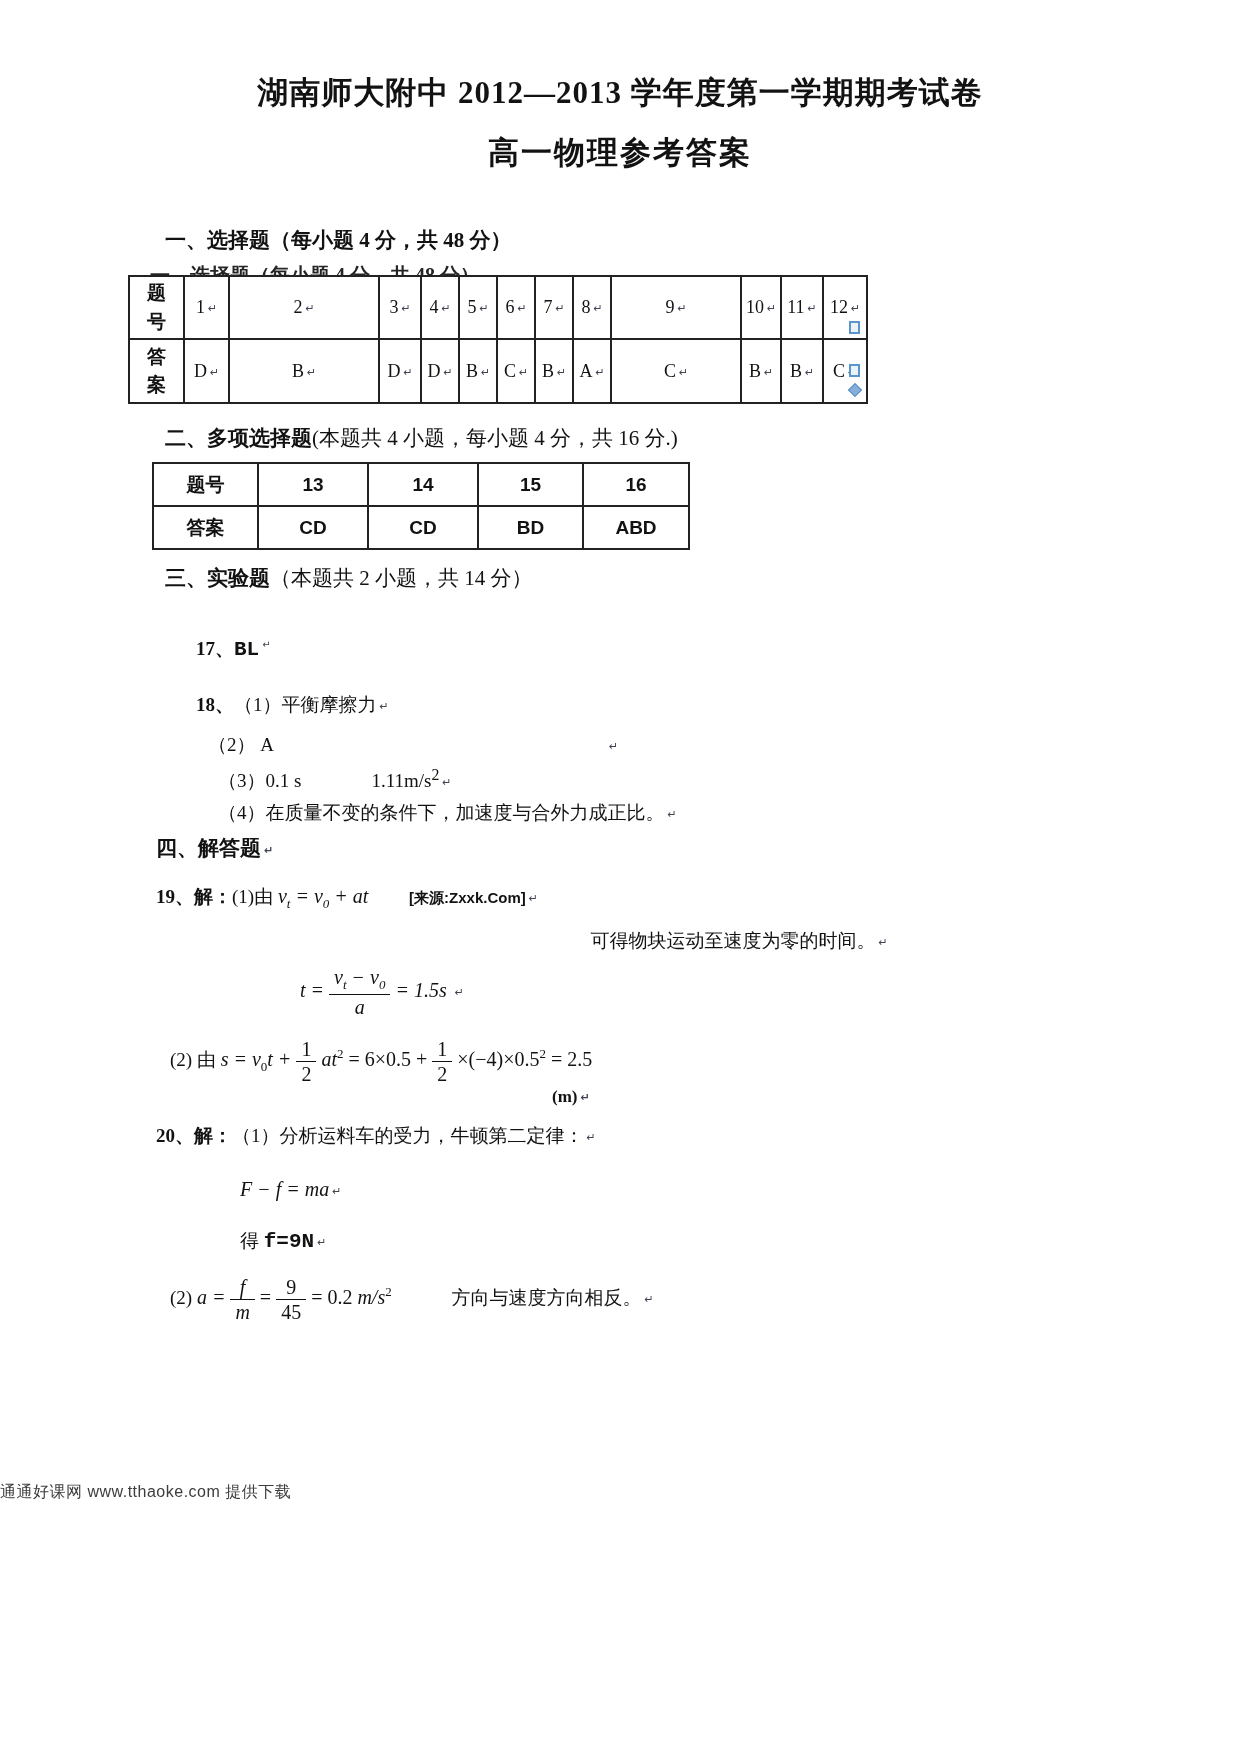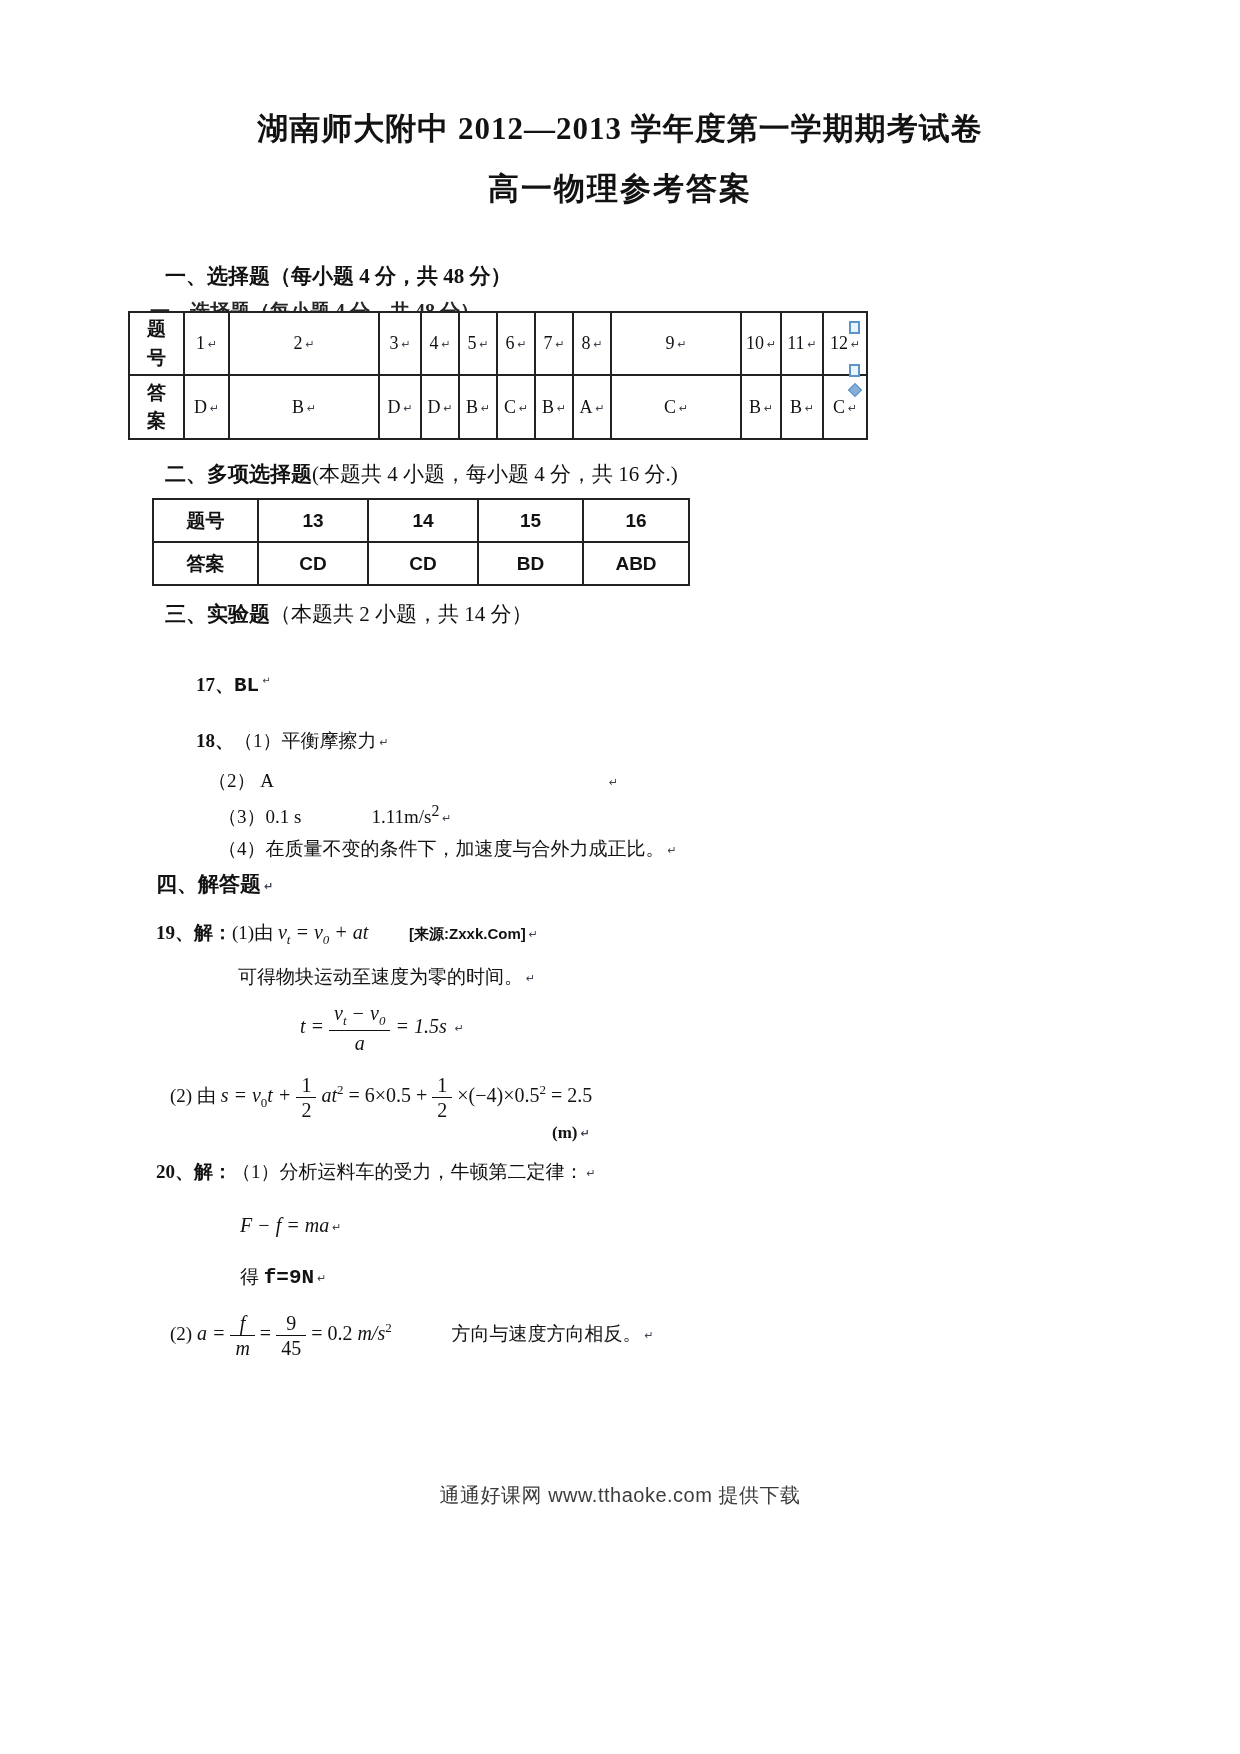--- a/index.html
+++ b/index.html
@@ -1,21 +1,21 @@
 <!DOCTYPE html>
 <html><head>
 <meta charset="utf-8">
 <style>
   * { box-sizing: border-box; }
   body { margin:0; background:#ffffff; }
   .page {
     position:relative; width:1240px; height:1754px; background:#fff;
     font-family:"Liberation Serif","DejaVu Serif",serif; color:#121212; overflow:hidden;
   }
-  .title { padding-top:108px; text-align:center; font-size:31px; font-weight:bold; letter-spacing:1px; }
+  .title { padding-top:72px; text-align:center; font-size:31px; font-weight:bold; letter-spacing:1px; }
   .subtitle { margin-top:18px; text-align:center; font-size:31px; font-weight:bold; letter-spacing:2px; }
 
   .h1 { margin:52px 0 0 165px; font-size:21px; font-weight:bold; }
   .h2 { margin:20px 0 0 165px; font-size:21px; }
   .h3 { margin:14px 0 0 165px; font-size:21px; }
   .h4 { margin:8px 0 0 156px; font-size:21px; font-weight:bold; }
   .h2 strong, .h3 strong { font-size:21px; }
 
   .clipped { height:13px; overflow:hidden; margin:8px 0 0 150px; font-size:20px;
              font-weight:bold; white-space:nowrap; opacity:.92; }
@@ -33,21 +33,21 @@
            font-weight:bold; font-size:19px; height:43px; }
 
   .line { font-size:19px; }
   .q17 { margin:44px 0 0 196px; font-size:19px; }
   .q18-1 { margin:30px 0 0 196px; }
   .q18-2 { margin:14px 0 0 208px; }
   .q18-3 { margin:8px 0 0 218px; }
   .q18-3 .gap { margin-left:70px; }
   .q18-4 { margin:6px 0 0 218px; }
   .q19 { margin:22px 0 0 156px; }
-  .q19-text { margin:16px 0 0 238px; }
+  .q19-text { margin:16px 0 0 238px;text-align:center; }
   .f-t { margin:12px 0 0 300px; font-size:19px; }
   .q19-2 { margin:20px 0 0 170px; }
   .unit-m { margin:2px 0 0 552px; font-weight:bold; font-size:17px; }
   .q20 { margin:16px 0 0 156px; }
   .f-F { margin:28px 0 3px 240px; font-size:21px; }
   .f-9n { margin:26px 0 0 240px; font-size:19px; }
   .q20-2 { margin:22px 0 0 170px; }
   .q20-2 .tail { margin-left:55px; }
 
   .math { font-family:"Liberation Serif","DejaVu Serif",serif; font-style:italic; font-size:20px; }
@@ -65,22 +65,22 @@
           margin-left:3px; vertical-align:1px; }
   .mark.raised { vertical-align:7px; font-size:10px; }
   .mark.tab { margin-left:335px; }
 
   .scroll-widget { position:absolute; left:849px; top:321px; width:16px; height:90px; }
   .w-sq { width:11px; height:13px; border:2px solid #5a96cc; background:#eaf2fa; }
   .w-sq2 { width:11px; height:13px; border:2px solid #5a96cc; background:#eaf2fa; margin-top:30px; }
   .w-diamond { width:10px; height:10px; background:#88aed8; border:1px solid #4f8fc9;
                transform:rotate(45deg); margin:8px 0 0 1px; }
 
-  .footer { position:absolute; top:1482px; left:0; width:100%; text-align:center;
-            font-size:20px; color:#3c3c3c; letter-spacing:.5px;
+  .footer { position:absolute; top:1482px; left:0; width:100%; text-align:left;
+            font-size:16px; color:#3c3c3c; letter-spacing:.5px;
             font-family:"Liberation Sans","DejaVu Sans",sans-serif; }
 </style>
 </head>
 <body>
 
 <div class="page">
 
   <div class="title">湖南师大附中 2012—2013 学年度第一学期期考试卷</div>
   <div class="subtitle">高一物理参考答案</div>
 

